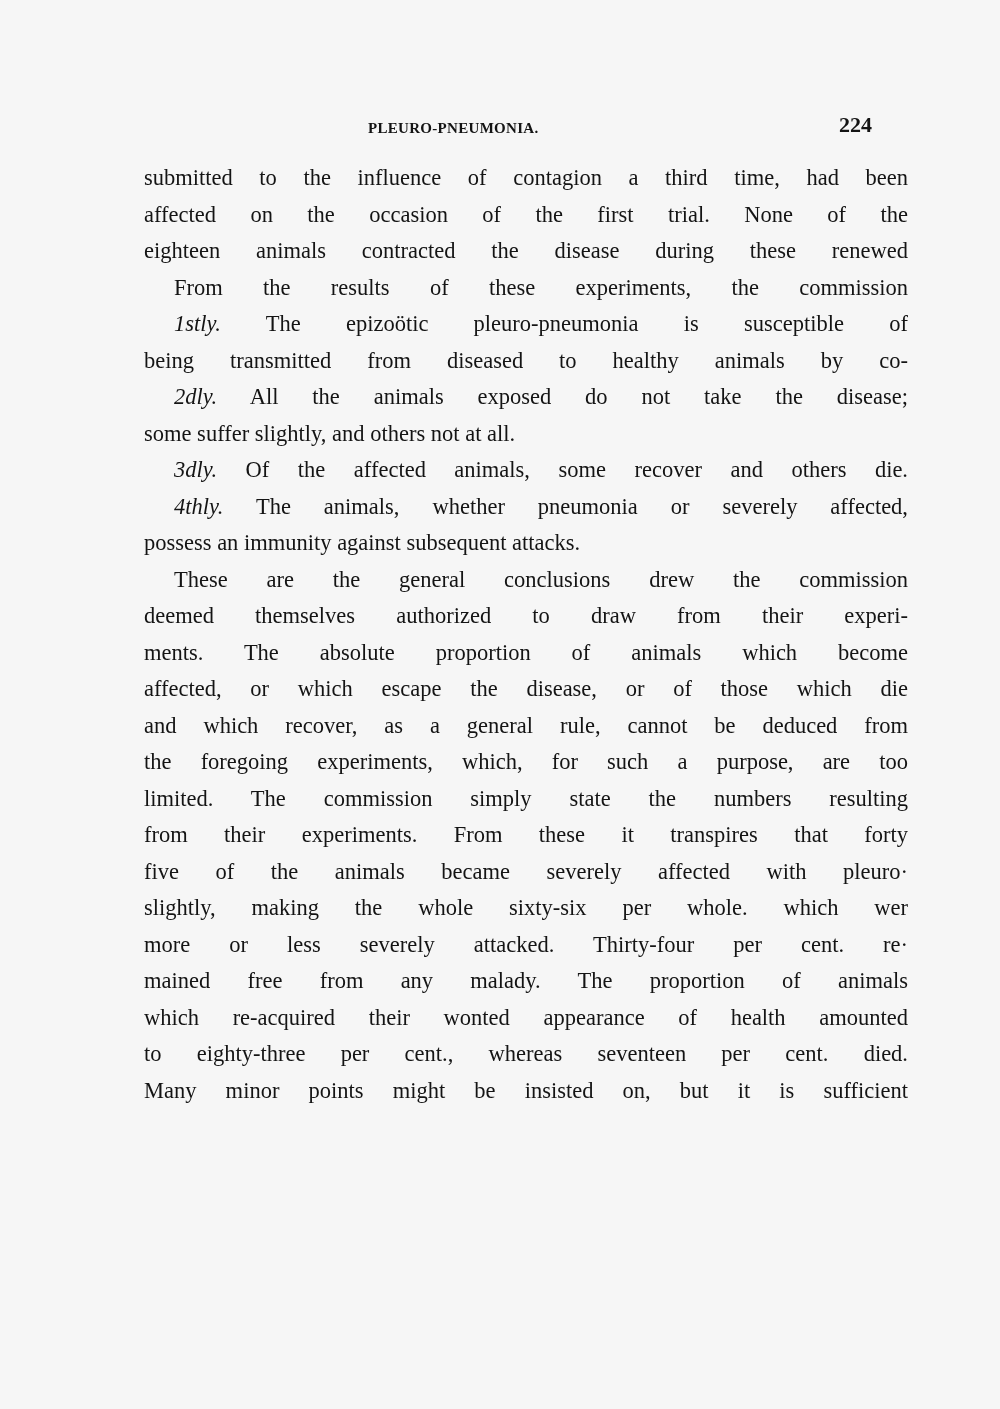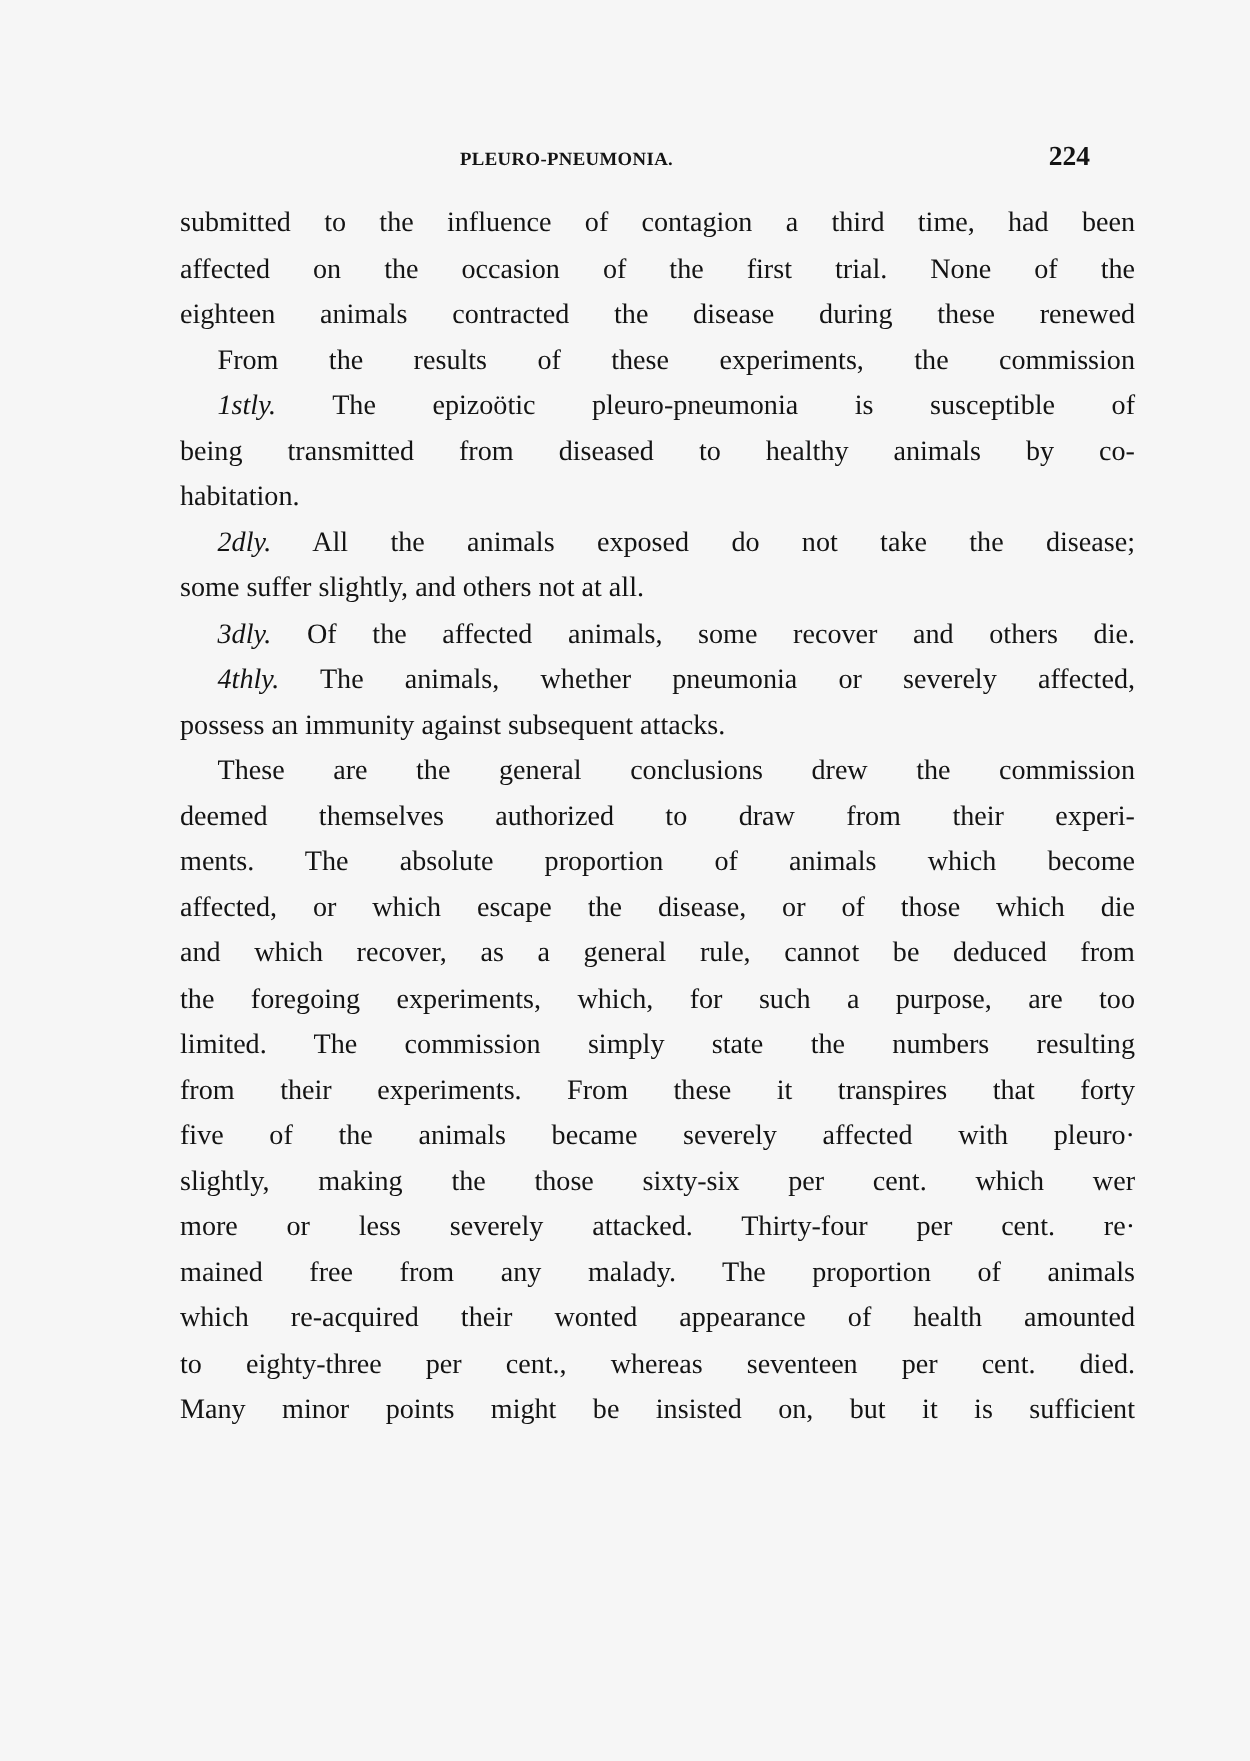--- a/index.html
+++ b/index.html
@@ -94,21 +94,20 @@
       <span class="line">eighteen animals contracted the disease during these renewed</span>
     </div>
 
     <div class="paragraph">
       <span class="line indent">From the results of these experiments, the commission</span>
     </div>
 
     <div class="paragraph">
       <span class="line indent"><span class="marker">1stly.</span><span> The epizoötic pleuro-pneumonia is susceptible of</span></span>
       <span class="line">being transmitted from diseased to healthy animals by co-</span>
-      <span class="line last">habitation.</span>
     </div>
 
     <div class="paragraph">
       <span class="line indent"><span class="marker">2dly.</span><span> All the animals exposed do not take the disease;</span></span>
       <span class="line last">some suffer slightly, and others not at all.</span>
     </div>
 
     <div class="paragraph">
       <span class="line indent"><span class="marker">3dly.</span><span> Of the affected animals, some recover and others die.</span></span>
     </div>
@@ -121,21 +120,21 @@
     <div class="paragraph">
       <span class="line indent">These are the general conclusions drew the commission</span>
       <span class="line">deemed themselves authorized to draw from their experi-</span>
       <span class="line">ments. The absolute proportion of animals which become</span>
       <span class="line">affected, or which escape the disease, or of those which die</span>
       <span class="line">and which recover, as a general rule, cannot be deduced from</span>
       <span class="line">the foregoing experiments, which, for such a purpose, are too</span>
       <span class="line">limited. The commission simply state the numbers resulting</span>
       <span class="line">from their experiments. From these it transpires that forty</span>
       <span class="line">five of the animals became severely affected with pleuro·</span>
-      <span class="line">slightly, making the those sixty-six per cent. which wer</span>
+      <span class="line">slightly, making the whole sixty-six per whole. which wer</span>
       <span class="line">more or less severely attacked. Thirty-four per cent. re·</span>
       <span class="line">mained free from any malady. The proportion of animals</span>
       <span class="line">which re-acquired their wonted appearance of health amounted</span>
       <span class="line">to eighty-three per cent., whereas seventeen per cent. died.</span>
       <span class="line">Many minor points might be insisted on, but it is sufficient</span>
     </div>
 
   </div>
 </div>
 

